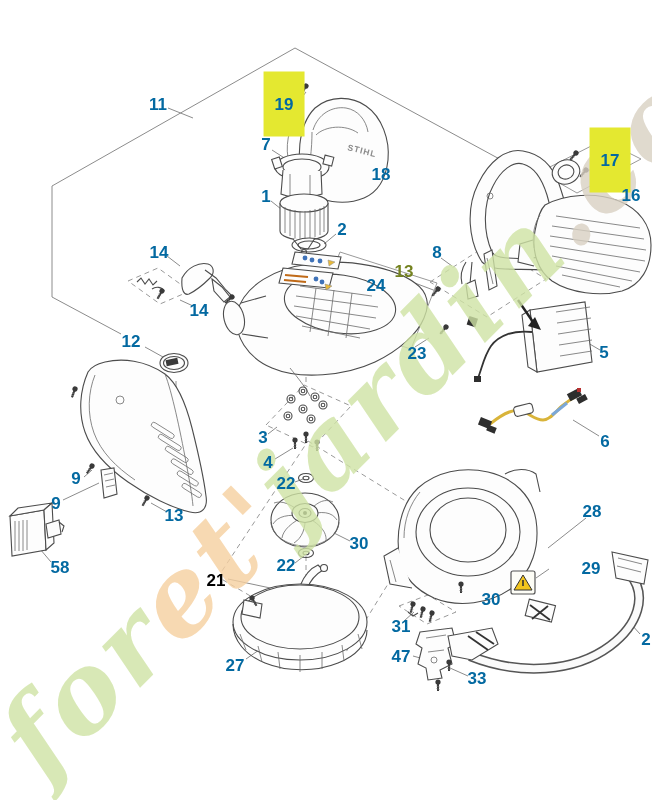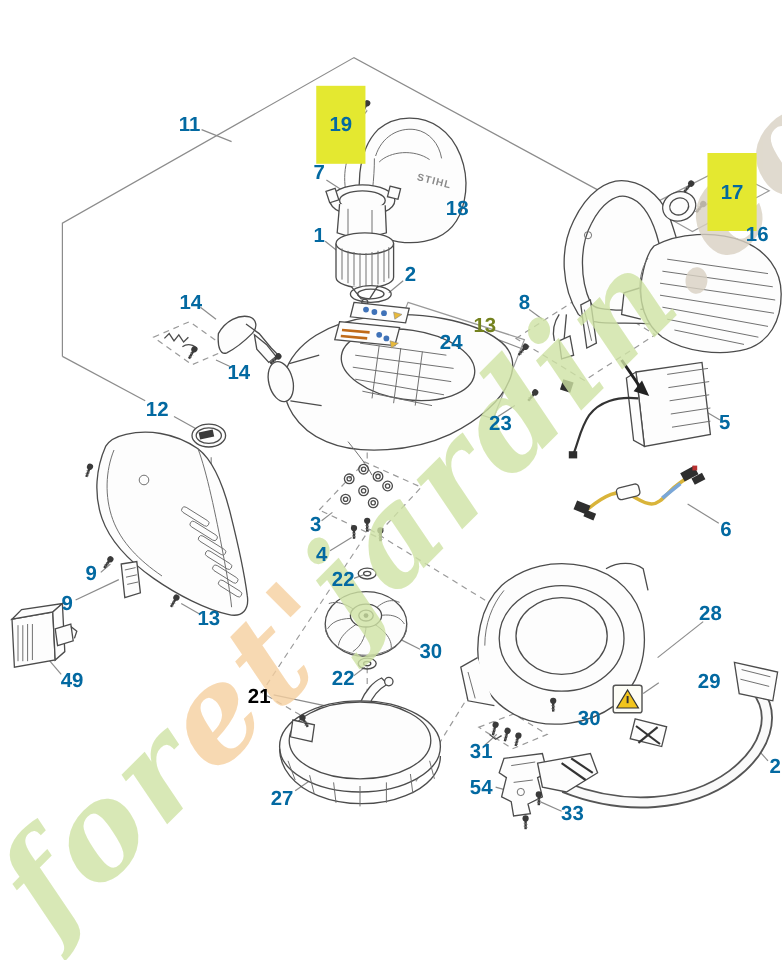--- a/index.html
+++ b/index.html
@@ -441,24 +441,24 @@
       <div class="callout" style="left: 605px; top: 441px;">6</div>
       <div class="callout" style="left: 263px; top: 437px;">3</div>
       <div class="callout" style="left: 268px; top: 462px;">4</div>
       <div class="callout" style="left: 286px; top: 483px;">22</div>
       <div class="callout" style="left: 359px; top: 543px;">30</div>
       <div class="callout" style="left: 286px; top: 565px;">22</div>
       <div class="callout" style="left: 216px; top: 580px; color: #000000;">21</div>
       <div class="callout" style="left: 76px; top: 478px;">9</div>
       <div class="callout" style="left: 56px; top: 503px;">9</div>
       <div class="callout" style="left: 174px; top: 515px;">13</div>
-      <div class="callout" style="left: 60px; top: 567px;">49</div>
+      <div class="callout" style="left: 60px; top: 567px;">58</div>
       <div class="callout" style="left: 235px; top: 665px;">27</div>
       <div class="callout" style="left: 592px; top: 511px;">28</div>
       <div class="callout" style="left: 591px; top: 568px; text-align: right;">29</div>
       <div class="callout" style="left: 491px; top: 599px; text-align: center;">30</div>
       <div class="callout" style="left: 401px; top: 626px;">31</div>
-      <div class="callout" style="left: 401px; top: 656px;">54</div>
+      <div class="callout" style="left: 401px; top: 656px;">47</div>
       <div class="callout" style="left: 477px; top: 678px;">33</div>
       <div class="callout" style="left: 646px; top: 639px;">2</div>
     </div>
 
 </div>
 
 </body></html>

